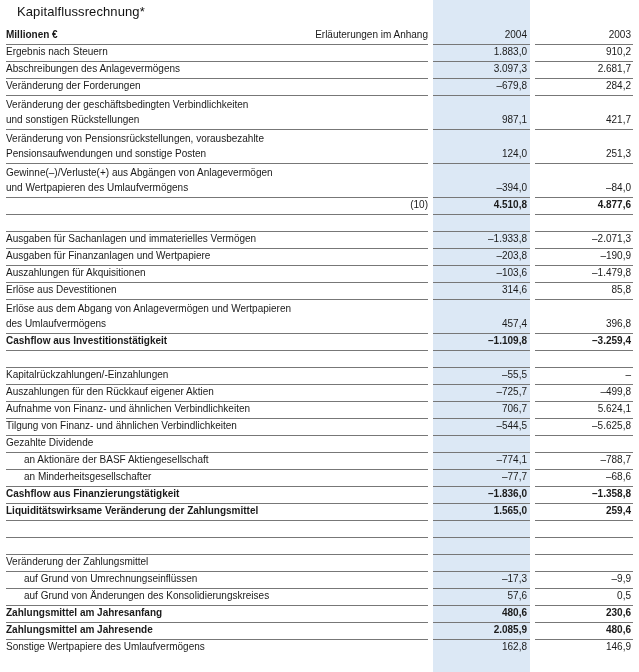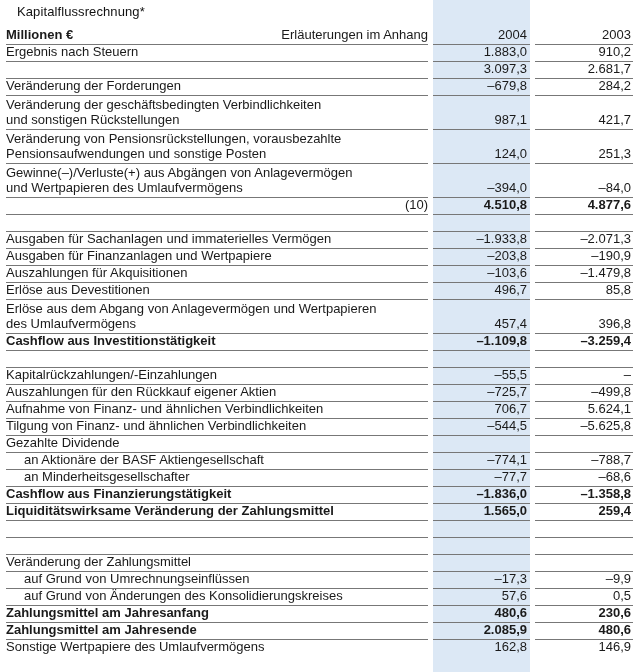--- a/index.html
+++ b/index.html
@@ -1,21 +1,21 @@
 <!DOCTYPE html>
 <html><head>
 <meta charset="utf-8">
 <style>
   html, body { margin:0; padding:0; background:#ffffff; }
   body { width:639px; height:672px; position:relative; overflow:hidden;
          font-family:"Liberation Sans", sans-serif; color:#1a1a1a; }
   .title { position:absolute; left:6px; top:4px; font-size:13px; font-weight:normal; color:#111; letter-spacing:0.1px;margin-left:11px; }
   .bluecol { position:absolute; left:433px; top:0; width:97px; height:672px; background:#dce8f5; }
   .table { position:absolute; left:0; top:28px; width:639px; }
-  .row { position:relative; height:17px; font-size:13px; }
+  .row { position:relative; height:17px; font-size:10px; }
   .row.two { height:34px; }
   .row.blank { height:17px; }
   .row .rule { position:absolute; bottom:0; height:1px; background:#777; }
   .rule.l { left:6px; width:422px; }
   .rule.m { left:433px; width:97px; }
   .rule.r { left:535px; width:98px; }
   .cell { position:absolute; bottom:3px; line-height:14px; white-space:nowrap; }
   .lbl { left:6px; }
   .lbl.indent { left:24px; }
   .lbl.multi { bottom:3px; line-height:15px; white-space:normal; width:400px; }
@@ -47,20 +47,21 @@
       <div class="row">
         <span class="cell lbl">Ergebnis nach Steuern</span>
         <span class="cell note" style="font-weight: normal;"></span>
         <span class="cell v04">1.883,0</span>
         <span class="cell v03">910,2</span>
         <div class="rule l"></div>
         <div class="rule m"></div>
         <div class="rule r"></div>
       </div>
       <div class="row">
+        <span class="cell lbl">Abschreibungen des Anlagevermögens</span>
         <span class="cell note" style="font-weight: normal;"></span>
         <span class="cell v04">3.097,3</span>
         <span class="cell v03">2.681,7</span>
         <div class="rule l"></div>
         <div class="rule m"></div>
         <div class="rule r"></div>
       </div>
       <div class="row">
         <span class="cell lbl">Veränderung der Forderungen</span>
         <span class="cell note" style="font-weight: normal;"></span>
@@ -133,21 +134,21 @@
         <span class="cell note" style="font-weight: normal;"></span>
         <span class="cell v04">–103,6</span>
         <span class="cell v03">–1.479,8</span>
         <div class="rule l"></div>
         <div class="rule m"></div>
         <div class="rule r"></div>
       </div>
       <div class="row">
         <span class="cell lbl">Erlöse aus Devestitionen</span>
         <span class="cell note" style="font-weight: normal;"></span>
-        <span class="cell v04">496,7</span>
+        <span class="cell v04">314,6</span>
         <span class="cell v03">85,8</span>
         <div class="rule l"></div>
         <div class="rule m"></div>
         <div class="rule r"></div>
       </div>
       <div class="row two">
         <span class="cell lbl multi"><span>Erlöse aus dem Abgang von Anlagevermögen und Wertpapieren</span><br><span>des Umlaufvermögens</span></span>
         <span class="cell note" style="font-weight: normal;"></span>
         <span class="cell v04">457,4</span>
         <span class="cell v03">396,8</span>

